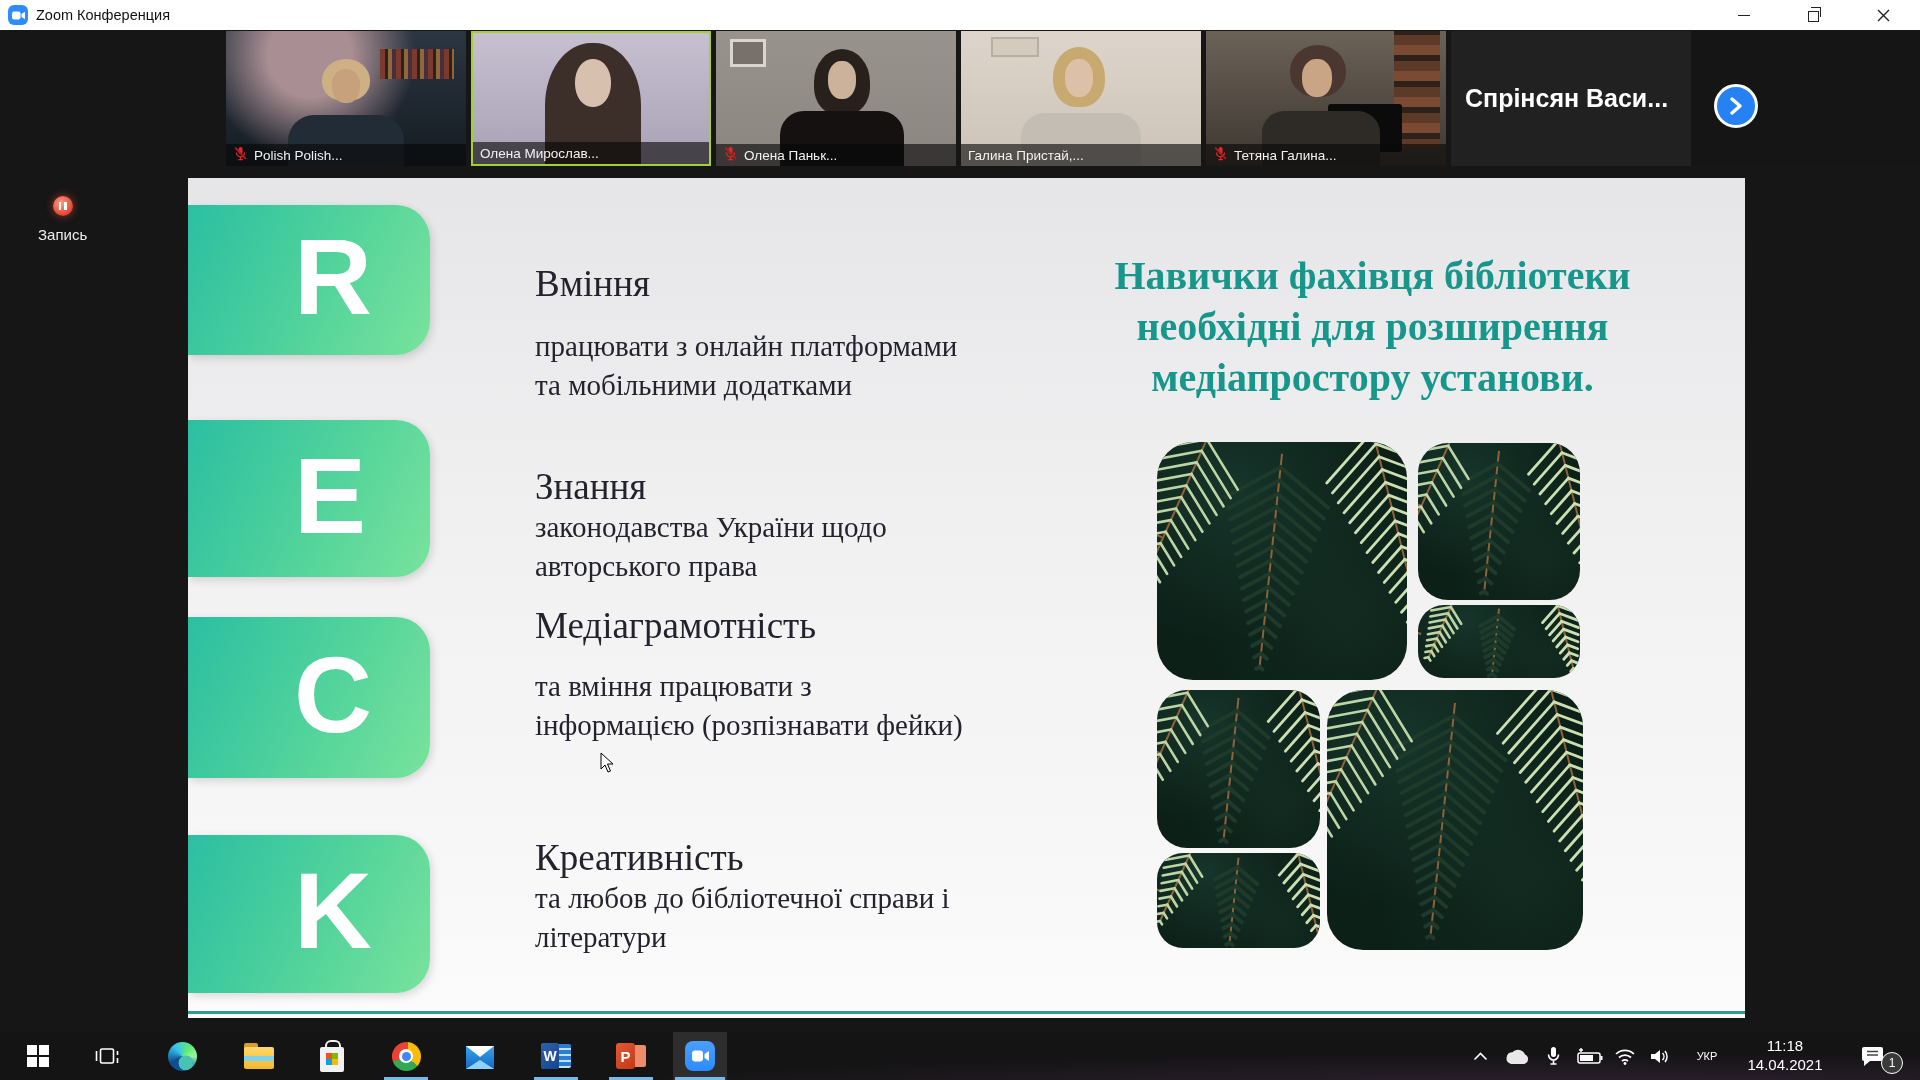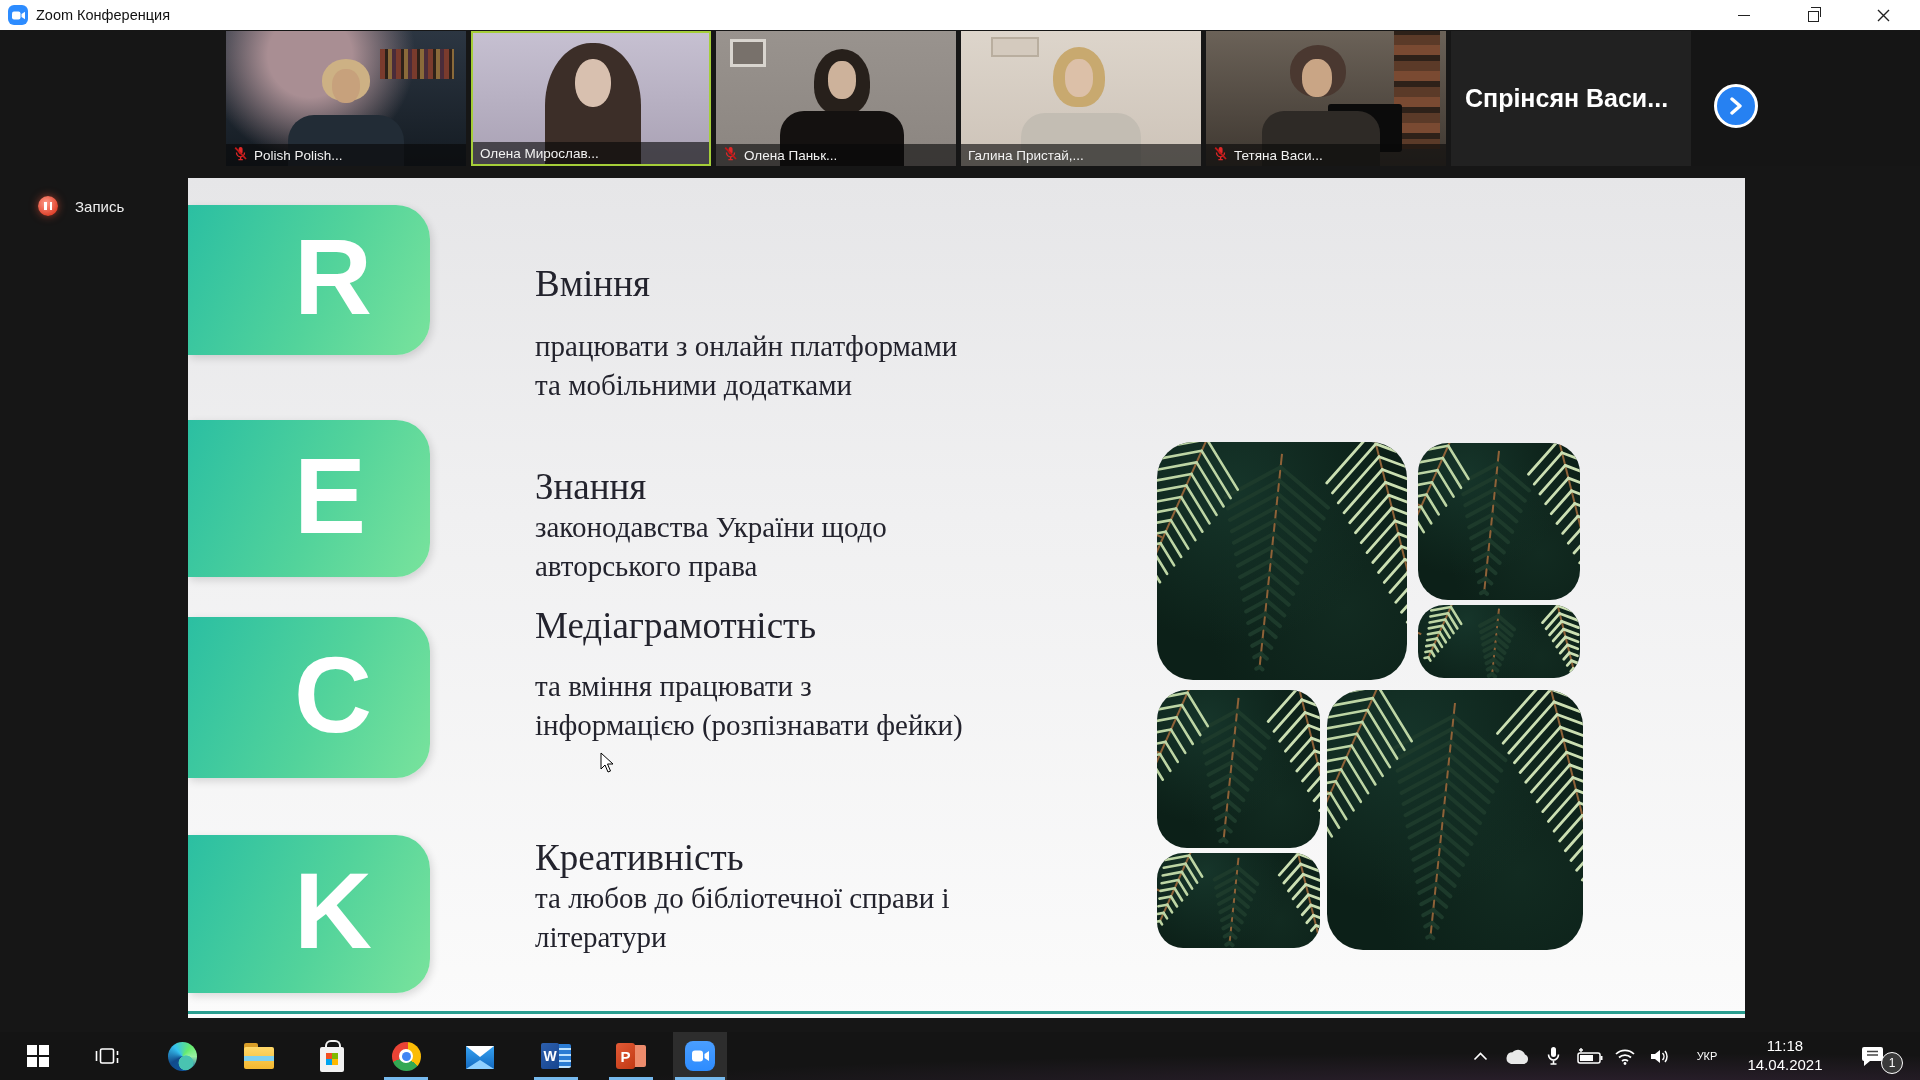--- a/index.html
+++ b/index.html
@@ -53,21 +53,21 @@
   .p5 .face{position:absolute;left:96px;top:28px;width:30px;height:38px;border-radius:46%;background:#c9a585;}
   .p5 .torso{position:absolute;left:56px;top:80px;width:118px;height:56px;border-radius:22px 22px 0 0;background:#2e2a26;}
   .overflow-tile{position:absolute;left:1451px;top:31px;width:240px;height:135px;background:#212121;
                  display:flex;align-items:center;}
   .overflow-name{color:#fff;font-size:25px;font-weight:bold;margin-left:14px;white-space:nowrap;}
   .strip-rest{position:absolute;left:1691px;top:31px;width:229px;height:135px;background:#151515;}
   .next-btn{position:absolute;left:1714px;top:84px;width:44px;height:44px;border-radius:50%;
             background:#2681f2;border:3px solid #fff;box-sizing:border-box;display:flex;align-items:center;justify-content:center;z-index:4;}
 
   
-  .record{position:absolute;left:38px;top:196px;display:flex;align-items:center;gap:17px;}
+  .record{position:absolute;left:38px;top:196px;display:flex;align-items:center;gap:10px;flex-direction:column;}
   .rec-ic{width:20px;height:20px;border-radius:50%;background:radial-gradient(circle at 40% 35%,#ff9c8a,#e0442e 70%);
           box-shadow:0 0 9px rgba(255,90,60,.55);display:flex;align-items:center;justify-content:center;gap:3px;}
   .rec-ic i{display:block;width:2.5px;height:8px;background:#fff;}
   .rec-text{color:#eee;font-size:15px;}
 
   
   .slide{position:absolute;left:188px;top:178px;width:1557px;height:840px;
          background:linear-gradient(180deg,#e6e6e8 0%,#f0f0f1 40%,#fbfbfb 100%);overflow:hidden;}
   .slide-line{position:absolute;left:0;right:0;bottom:4px;height:3px;background:#2a9d8f;}
   .ltile{position:absolute;left:0;width:242px;border-radius:0 34px 34px 0;
@@ -234,21 +234,21 @@
   </div>
   <div class="namebar">
     <span>
       <svg width="15" height="15" viewBox="0 0 15 15">
           <rect x="5.6" y="1" width="4" height="7" rx="2" fill="#e02828"></rect>
           <path d="M3.5 6.5 a4 4.3 0 0 0 8 0" fill="none" stroke="#e02828" stroke-width="1.3"></path>
           <path d="M7.6 11 v2.4 M5.4 13.6 h4.4" stroke="#e02828" stroke-width="1.3"></path>
           <path d="M2.2 1.6 L13 13" stroke="#c01818" stroke-width="1.8"></path>
         </svg>
     </span>
-    <span class="pname">Тетяна Васи...</span>
+    <span class="pname">Тетяна Галина...</span>
   </div>
 </div>
 
 <div class="overflow-tile">
   <span class="overflow-name">Спрінсян Васи...</span>
 </div>
 <div class="strip-rest"></div>
 <div class="next-btn">
   <svg width="14" height="18" viewBox="0 0 14 18">
       <path d="M3 2 L11 9 L3 16" fill="none" stroke="#fff" stroke-width="3.4" stroke-linecap="round" stroke-linejoin="round"></path>
@@ -287,20 +287,25 @@
   </div>
   <div class="sect s2">
     <h2>Медіаграмотність</h2>
     <p>та вміння працювати з інформацією (розпізнавати фейки)</p>
   </div>
   <div class="sect s3">
     <h2>Креативність</h2>
     <p>та любов до бібліотечної справи і літератури</p>
   </div>
 
+  <div class="headline">
+    <span>Навички фахівця бібліотеки</span>
+    <span>необхідні для розширення</span>
+    <span>медіапростору установи.</span>
+  </div>
 
   <div class="fern fA"><svg width="250" height="238" viewBox="0 0 250 238">
         <g transform="translate(125,11.9) rotate(6)">
           <line x1="0" y1="0" x2="0" y2="214.20000000000002" stroke="#8f6238" stroke-width="2"></line>
           <line x1="0" y1="13.387500000000001" x2="51.39500000000001" y2="48.72156250000001" stroke="#1d3a2b" stroke-width="4" stroke-linecap="round"></line>
           <line x1="0" y1="13.387500000000001" x2="-51.39500000000001" y2="48.72156250000001" stroke="#1d3a2b" stroke-width="4" stroke-linecap="round"></line>
           <line x1="0" y1="26.775000000000002" x2="48.182" y2="59.900125" stroke="#1d3a2b" stroke-width="4" stroke-linecap="round"></line>
           <line x1="0" y1="26.775000000000002" x2="-48.182" y2="59.900125" stroke="#1d3a2b" stroke-width="4" stroke-linecap="round"></line>
           <line x1="0" y1="40.1625" x2="44.96900000000001" y2="71.0786875" stroke="#1d3a2b" stroke-width="4" stroke-linecap="round"></line>
           <line x1="0" y1="40.1625" x2="-44.96900000000001" y2="71.0786875" stroke="#1d3a2b" stroke-width="4" stroke-linecap="round"></line>

